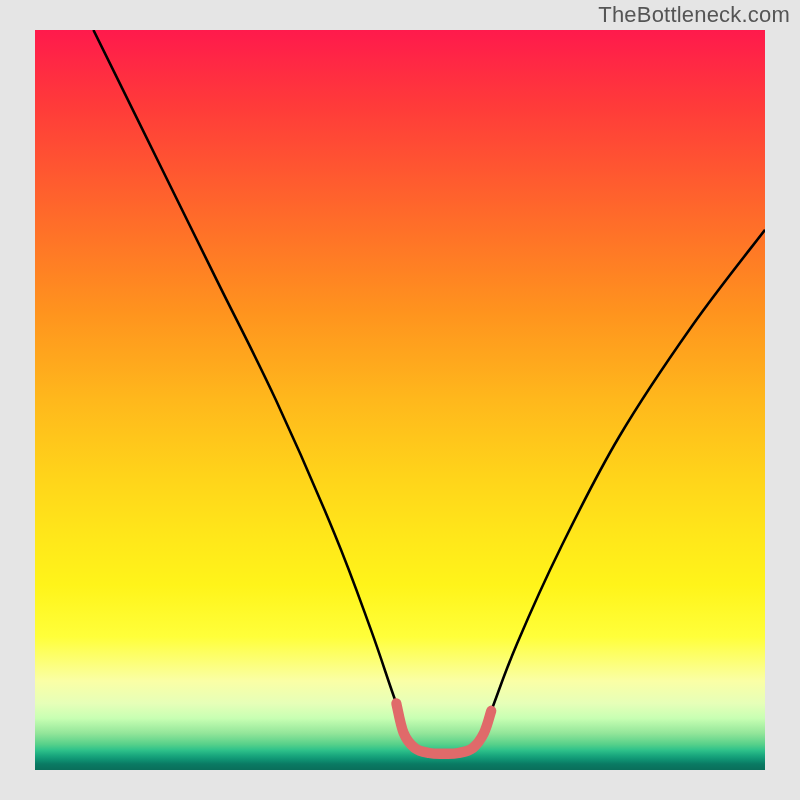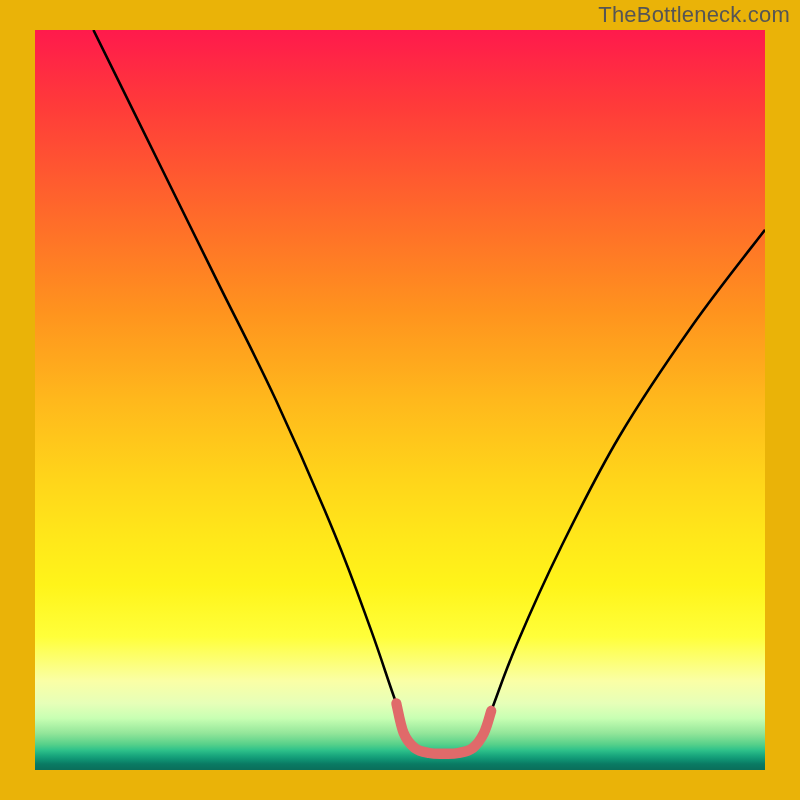--- a/index.html
+++ b/index.html
@@ -8,21 +8,21 @@
     width: 800px;
     height: 800px;
     overflow: hidden;
     background: #000;
     font-family: Arial, Helvetica, sans-serif;
   }
   .frame {
     position: relative;
     width: 800px;
     height: 800px;
-    background: #eab308;
+    background: #e5e5e5;
   }
   .watermark {
     position: absolute;
     top: 2px;
     right: 10px;
     color: #555;
     font-size: 22px;
     font-weight: 500;
     letter-spacing: 0.2px;
     z-index: 3;

